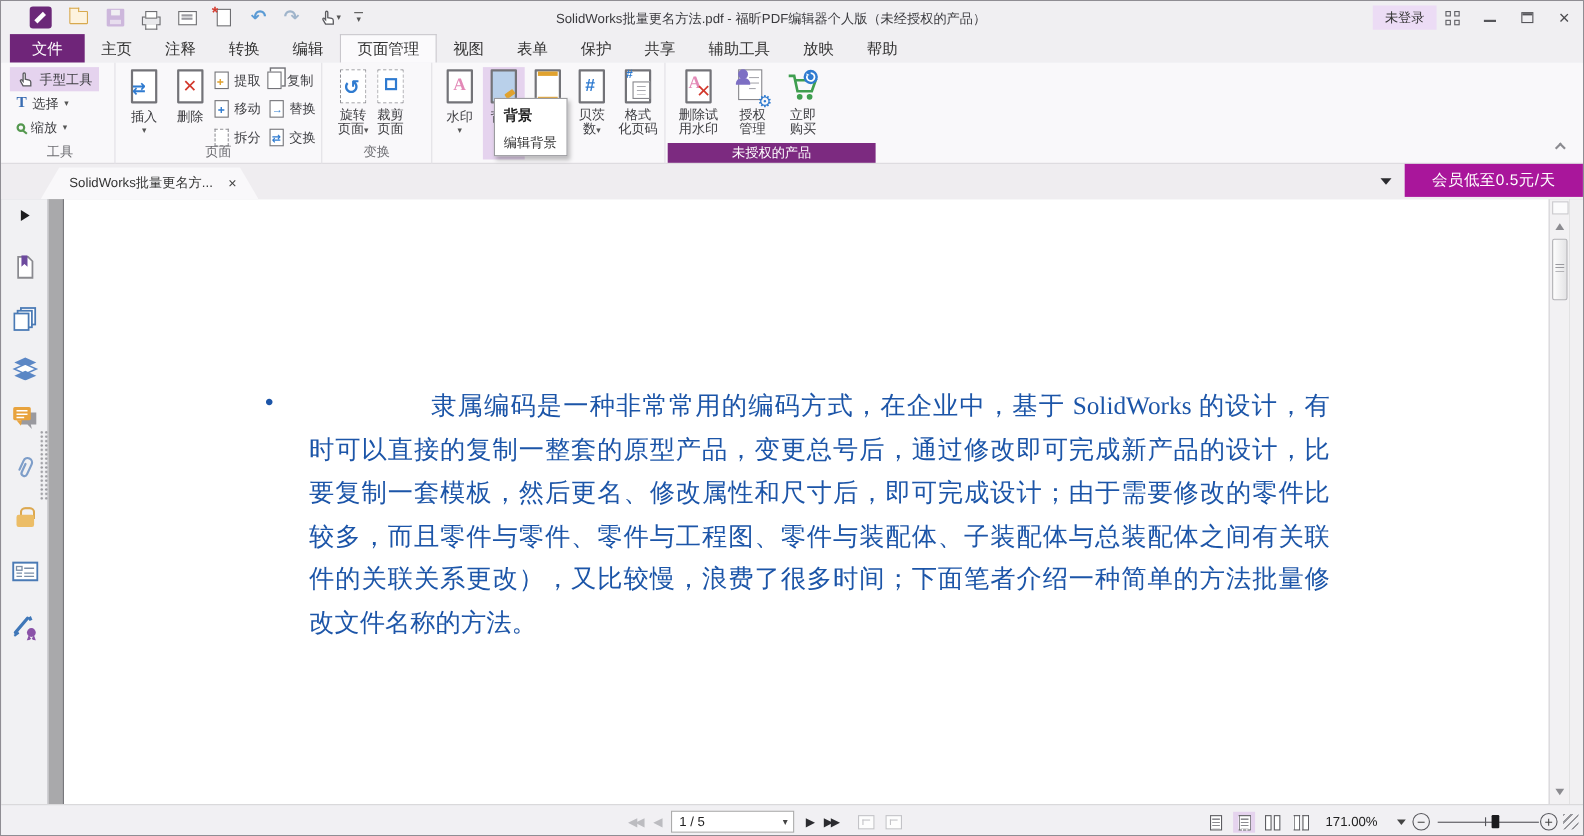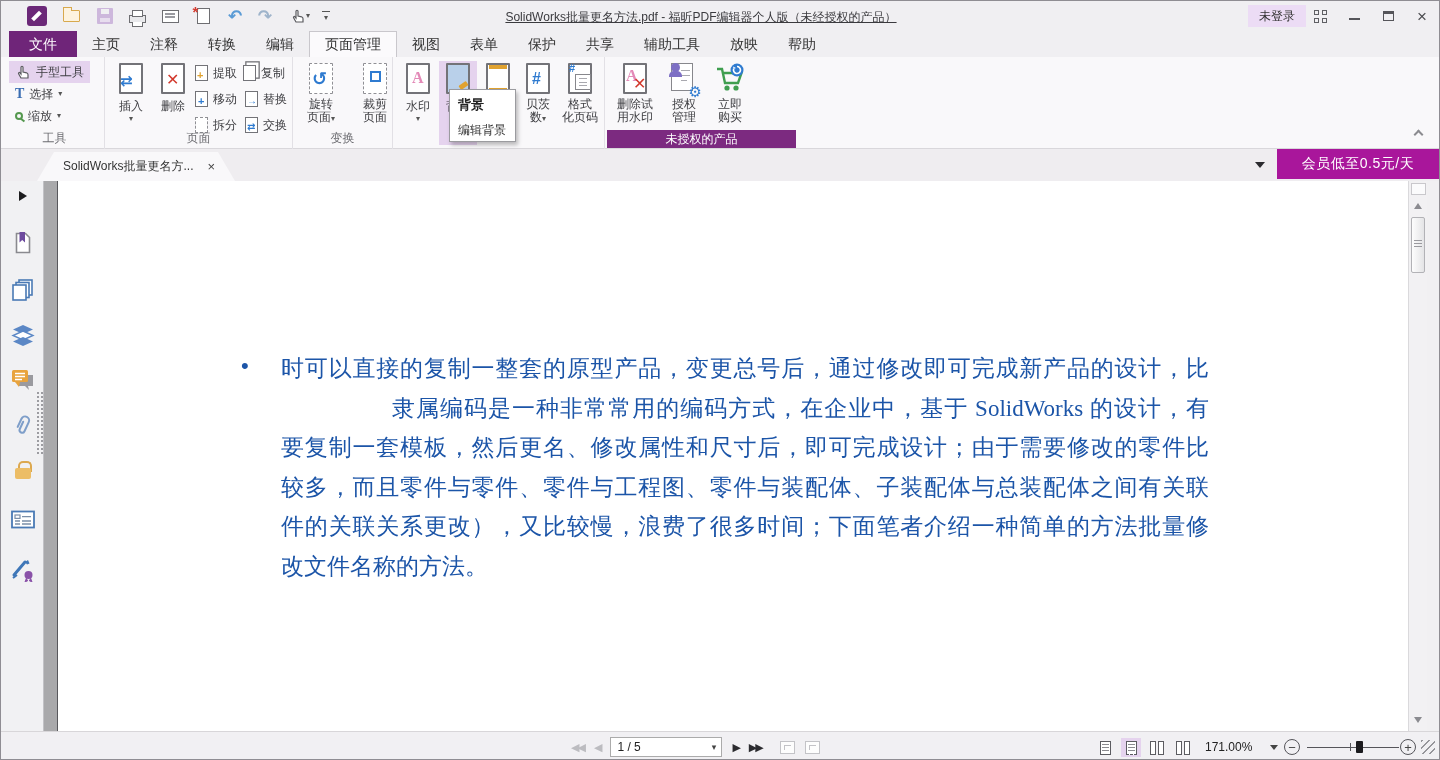--- a/index.html
+++ b/index.html
@@ -23,21 +23,21 @@
   .printer::after  { content:""; position:absolute; left:2.5px; bottom:-5px; width:9px; height:4px; border:1.5px solid #6e6e72; border-top:none; background:#fff; }
   .letter { width:17px; height:13px; border:1.5px solid #6e6e72; background:#fff; position:relative; }
   .letter::before { content:""; position:absolute; left:2px; top:2.5px; width:10px; height:1.5px; background:#9a9aa0; box-shadow:0 3px 0 #9a9aa0; }
   .scanpage { width:13px; height:16px; border:1.5px solid #6e6e72; background:#fff; position:relative; }
   .scanstar { position:absolute; left:-5px; top:-6px; color:#d43b2f; font-size:15px; font-weight:bold; }
   .glyph-undo { font-size:17px; font-weight:bold; color:#5b9bd5; }
   .glyph-redo { font-size:17px; font-weight:bold; color:#9fb4cb; }
   .dd { font-size:8px; color:#555; line-height:1; }
   .qa-lines { display:flex; flex-direction:column; align-items:center; gap:2px; }
   .qa-lines i { display:block; width:8px; height:0; border-top:1.5px solid #555; }
-  #win-title { position:absolute; top:8px; left:420px; width:560px; text-align:center; font-size:12px; color:#3a3a3e; white-space:nowrap;text-decoration:underline; }
+  #win-title { position:absolute; top:8px; left:420px; width:560px; text-align:center; font-size:12px; color:#3a3a3e; white-space:nowrap; }
   #login-badge { position:absolute; left:1247px; top:4px; height:22px; line-height:22px; padding:0 11px; background:#ecdcf5; color:#333; font-size:12px; }
   .winbtn { position:absolute; top:4px; width:26px; height:22px; display:flex; align-items:center; justify-content:center; color:#555; }
   .sq4 { width:13px; height:13px; display:grid; grid-template-columns:5px 5px; grid-template-rows:5px 5px; gap:3px; }
   .sq4 i { border:1.2px solid #5f5f64; }
   .minbar { width:11px; border-bottom:2px solid #55555a; margin-top:6px; }
   .restore-box { width:11px; height:10px; border:1.5px solid #55555a; position:relative; }
   .restore-box::before { content:""; position:absolute; left:0; top:0; width:100%; height:2px; background:#55555a; }
   .close-x { font-size:17px; line-height:1; color:#4c4c50; }
 
   
@@ -340,21 +340,21 @@
     </div>
 
     <div class="group" style="left:292px;width:100px">
       <div class="bigbtn" style="left:6px;width:44px">
         <span class="bicon">
           <span class="pg dash"></span>
             <span class="ovl" style="left:6px;top:9px;color:#2f7bd0;font-size:18px">↺</span>
         </span>
         <span class="lblwrap"><span>旋转</span><br><span>页面</span><span class="dd">▾</span></span>
       </div>
-      <div class="bigbtn" style="left:60px;width:44px">
+      <div class="bigbtn" style="left:40px;width:44px">
         <span class="bicon">
           <span class="pg dash"></span>
             <span class="ovl" style="left:10px;top:10px;width:11px;height:11px;border:2px solid #2f7bd0"></span>
         </span>
         <span class="lblwrap"><span>裁剪</span><br><span>页面</span></span>
       </div>
       <div class="glabel">变换</div>
     </div>
 
     <div class="group" style="left:392px;width:212px">
@@ -511,22 +511,22 @@
           <circle cx="17.5" cy="17" r="4" fill="#8a52a8"></circle>
           <path d="M15.5 20l-1.5 4 3-1.5M19.5 20l1.5 4-3-1.5" fill="#8a52a8" stroke="#8a52a8" stroke-width="1"></path>
         </svg>
       </div>
       <div id="drag-dots"></div>
     </div>
 
     <div id="pagedoc">
       <div id="bullet">•</div>
       <div id="para">
+        <div class="dline first">隶属编码是一种非常常用的编码方式，在企业中，基于 SolidWorks 的设计，有</div>
         <div class="dline">时可以直接的复制一整套的原型产品，变更总号后，通过修改即可完成新产品的设计，比</div>
-        <div class="dline first">隶属编码是一种非常常用的编码方式，在企业中，基于 SolidWorks 的设计，有</div>
         <div class="dline">要复制一套模板，然后更名、修改属性和尺寸后，即可完成设计；由于需要修改的零件比</div>
         <div class="dline">较多，而且零件与零件、零件与工程图、零件与装配体、子装配体与总装配体之间有关联</div>
         <div class="dline">件的关联关系更改），又比较慢，浪费了很多时间；下面笔者介绍一种简单的方法批量修</div>
         <div class="dline last">改文件名称的方法。</div>
       </div>
     </div>
 
     <div id="vscroll">
       <div id="vs-corner"></div>
       <div class="vs-arrow vs-up"></div>

